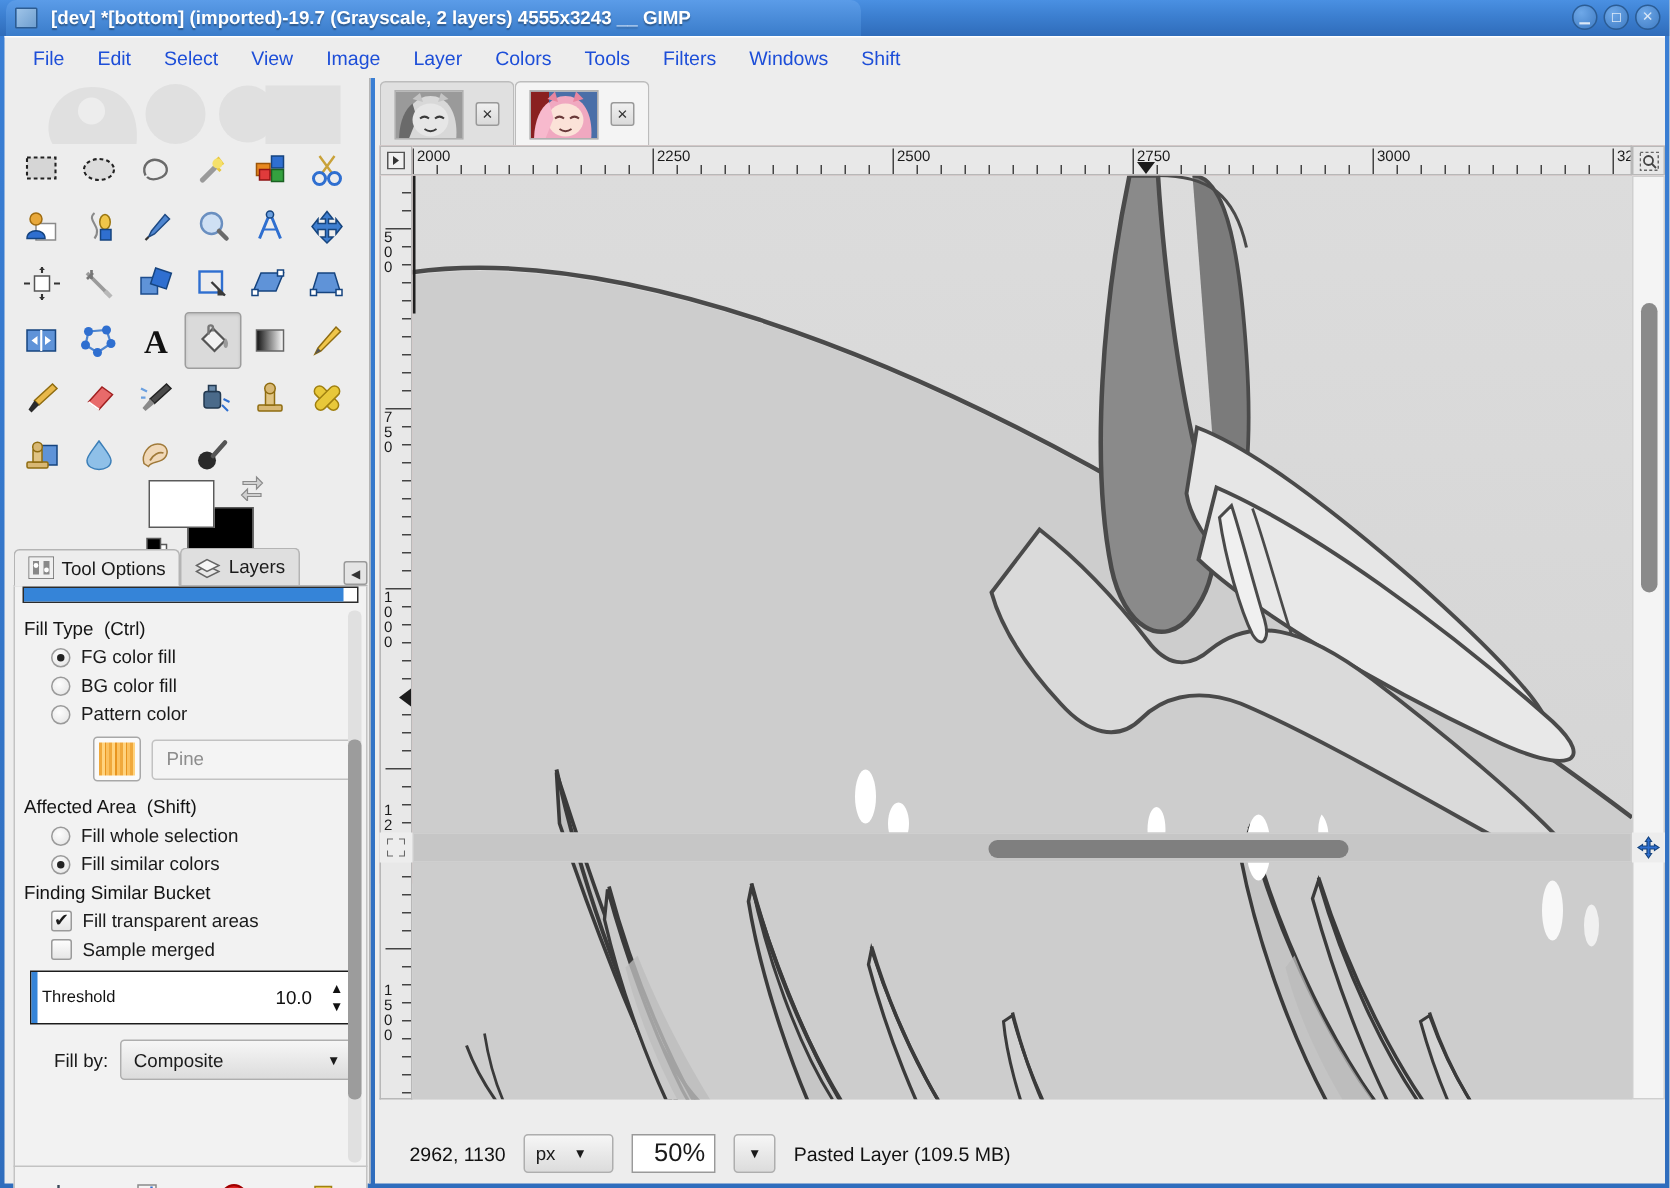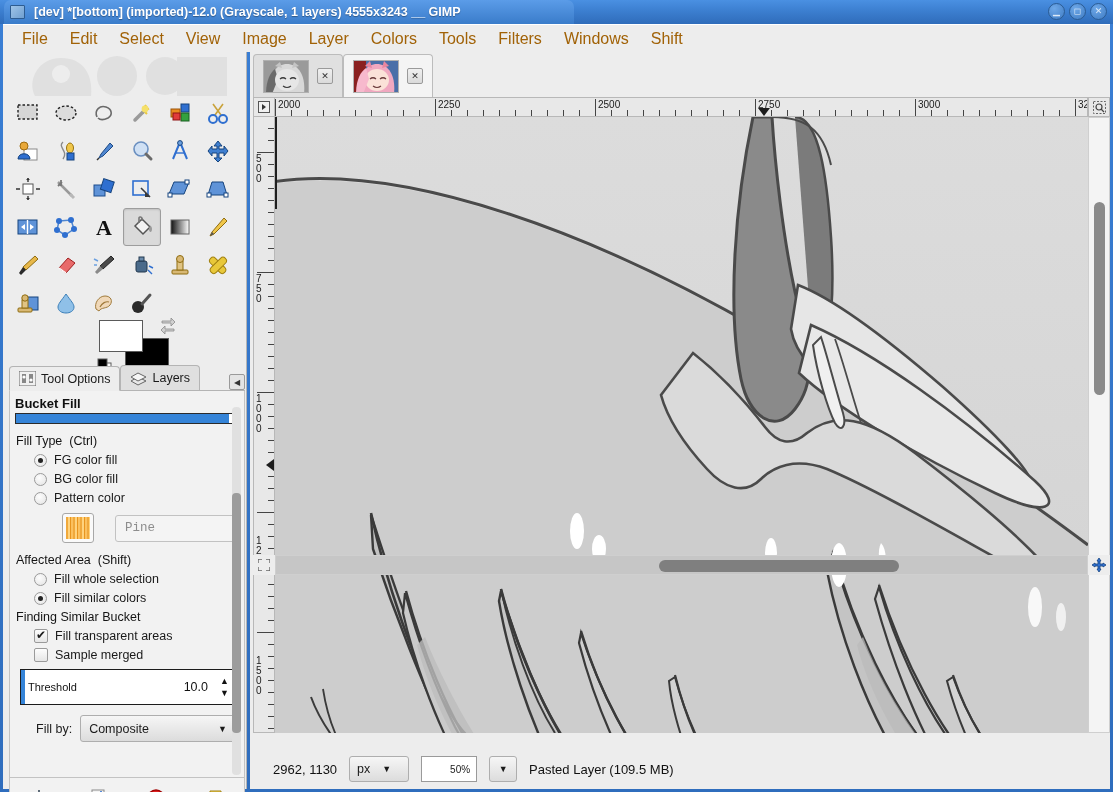--- a/index.html
+++ b/index.html
@@ -28,21 +28,21 @@
   .tb-btn { width:17px; height:17px; border-radius:50%;
      background:radial-gradient(circle at 35% 30%,#6ea8e8,#3f7cc4);
      border:1px solid #2b5c94; position:relative; }
   .tb-btn i { position:absolute; inset:0; display:flex; align-items:center; justify-content:center;
      color:#dce9f7; font-style:normal; font-size:9px; line-height:1; }
 
   
   .menubar { position:absolute; left:3px; top:24px; width:1107px; height:28px;
      background:#ededed; border-top:1px solid #ffffff;
      display:flex; align-items:center; padding-left:8px; }
-  .menuitem { padding:4px 11px; font-size:16px; color:#a16207; cursor:default; border-radius:2px; }
+  .menuitem { padding:4px 11px; font-size:13px; color:#1d4ed8; cursor:default; border-radius:2px; }
 
   
   .leftdock { position:absolute; left:3px; top:52px; width:244px; height:737px;
      background:#ededed; border-right:1px solid #b4b4b4; }
 
   .wilber { position:absolute; left:14px; top:0px; width:218px; height:45px;
      opacity:1; overflow:hidden; }
   .wilber svg { display:block; }
 
   .toolbox { position:absolute; left:6px; top:42px; width:232px; }
@@ -82,21 +82,21 @@
   .grp-label { font-size:12.5px; color:#141414; margin:2px 0 5px 0; }
   .opt { display:flex; align-items:center; gap:7px; margin:0 0 5px 18px; font-size:12.5px; }
   .radio { width:13px; height:13px; border-radius:50%; border:1px solid #9a9a9a;
      background:radial-gradient(circle at 40% 35%,#fdfdfd,#e2e2e2); position:relative; flex:none; }
   .radio.on::after { content:""; position:absolute; left:3px; top:3px; width:5px; height:5px;
      border-radius:50%; background:#232323; }
   .check { width:14px; height:14px; border:1px solid #9a9a9a; border-radius:2px;
      background:linear-gradient(to bottom,#fdfdfd,#e6e6e6); position:relative; flex:none; }
   .check.on::after { content:"✔"; position:absolute; left:1px; top:-2px; font-size:12px; color:#1b1b1b; }
 
-  .patrow { display:flex; align-items:center; gap:21px; margin:8px 0 10px 46px;font-family:Liberation Mono, monospace; }
+  .patrow { display:flex; align-items:center; gap:7px; margin:8px 0 10px 46px; }
   .patswatch { width:32px; height:30px; border:1px solid #a8a8a8; border-radius:3px;
      background:#fafafa; display:flex; align-items:center; justify-content:center; }
   .patswatch > div { width:24px; height:22px;
      background:repeating-linear-gradient(to right,#f0a93c 0 2px,#ffd37e 2px 4px,#e8951f 4px 5px,#fbc15f 5px 7px); }
   .patname { flex:1; height:27px; border:1px solid #c2c2c2; border-radius:3px;
      background:#f4f4f4; display:flex; align-items:center; padding-left:9px;
      color:#8d8d8d; font-size:12.5px; }
 
   .spinrow { margin:7px 4px 0 4px; height:36px; border:1px solid #1c1c1c; background:#ffffff;
      display:flex; align-items:center; position:relative; }
@@ -174,35 +174,35 @@
      background:#ededed; display:flex; align-items:center; justify-content:center; }
 
   
   .statusbar { position:absolute; left:3px; bottom:3px; width:857px; height:34px;
      background:#ededed; display:flex; align-items:center; padding-left:20px; gap:12px; }
   .pos { font-size:13px; color:#111; }
   .unitcombo { height:26px; min-width:60px; border:1px solid #aeaeae; border-radius:3px;
      background:linear-gradient(to bottom,#f6f6f6,#dcdcdc);
      display:flex; align-items:center; padding:0 7px; gap:12px; font-size:12.5px; }
   .zoomentry { height:26px; width:56px; border:1px solid #9a9a9a; background:#ffffff;
-     display:flex; align-items:center; justify-content:flex-end; padding-right:6px; font-size:10px; }
+     display:flex; align-items:center; justify-content:flex-end; padding-right:6px; font-size:17px; }
   .zoombtn { height:26px; width:28px; border:1px solid #aeaeae; border-radius:3px;
      background:linear-gradient(to bottom,#f6f6f6,#dcdcdc);
      display:flex; align-items:center; justify-content:center; font-size:9px; }
   .statustext { font-size:13px; color:#111; }
 </style>
 </head>
 <body>
 
 <div class="app">
 
   <div class="titlebar">
     <div class="tb-tabshape"></div>
     <div class="tb-icon"></div>
-    <div class="tb-title">[dev] *[bottom] (imported)-12.0 (Grayscale, 1 layers) 4555x3243 __ GIMP</div>
+    <div class="tb-title">[dev] *[bottom] (imported)-19.7 (Grayscale, 2 layers) 4555x3243 __ GIMP</div>
     <div class="tb-btns">
       <div class="tb-btn">
           <i>▁</i>
         </div>
       <div class="tb-btn">
           <i>◻</i>
         </div>
       <div class="tb-btn">
           <i>✕</i>
         </div>
@@ -517,21 +517,20 @@
         <svg width="17" height="15">
             <path d="M1 10 L8 6 L16 10 L8 14 Z" fill="#e8e8e8" stroke="#666"></path>
             <path d="M1 6 L8 2 L16 6 L8 10 Z" fill="#f6f6f6" stroke="#666"></path>
           </svg>
         <span>Layers</span>
       </div>
       <div class="dtab-arrow">◀</div>
     </div>
 
     <div class="toolopts">
-      <div class="to-title">Bucket Fill</div>
       <div class="to-bar">
           <div id="opacityFill" style="width: 96%;"></div>
         </div>
 
       <div class="to-body">
 
         <div class="grp-label">
           <span>Fill Type</span>
           &nbsp;<span>(Ctrl)</span>
         </div>

